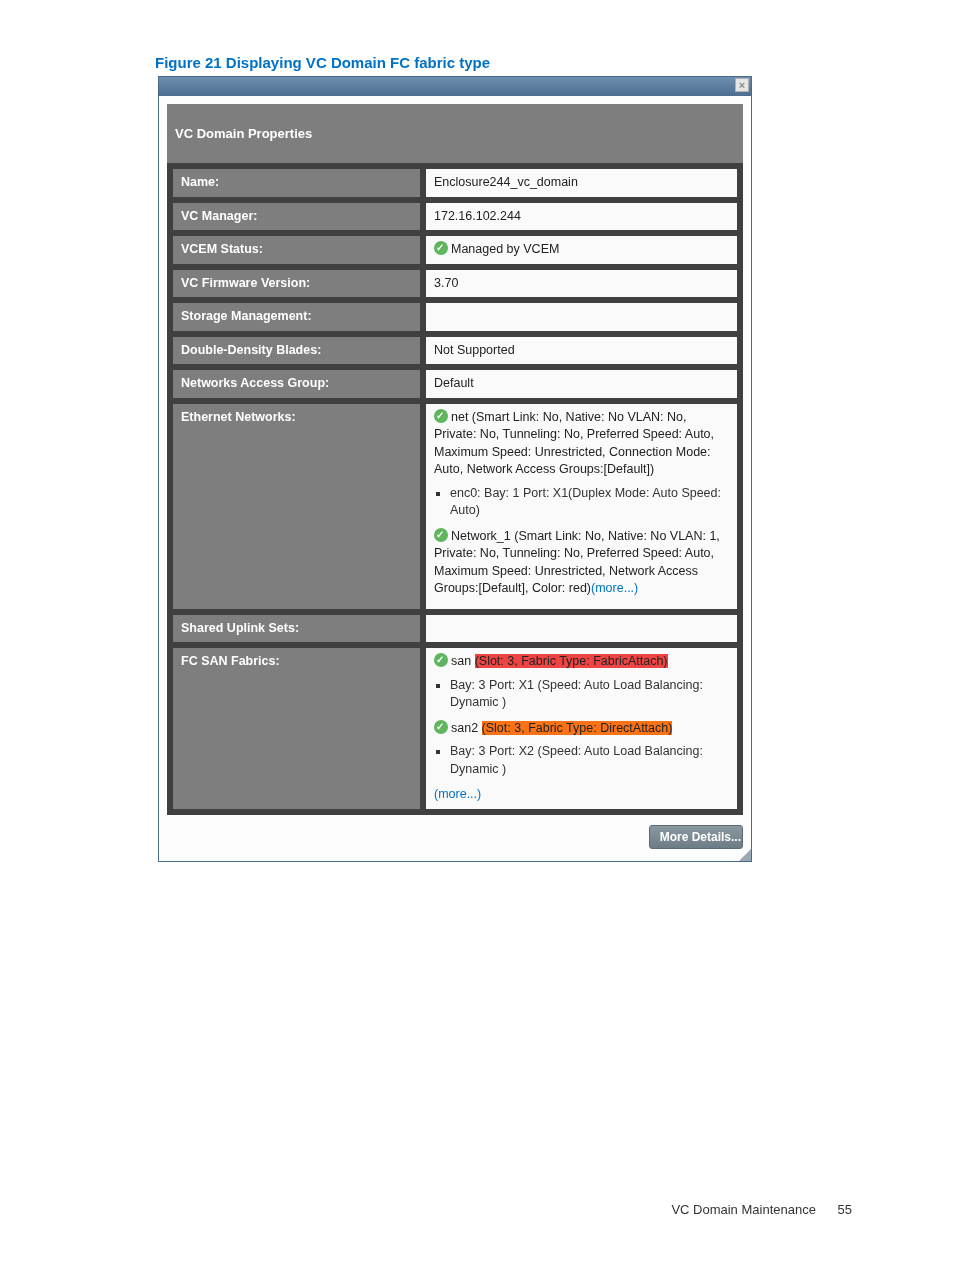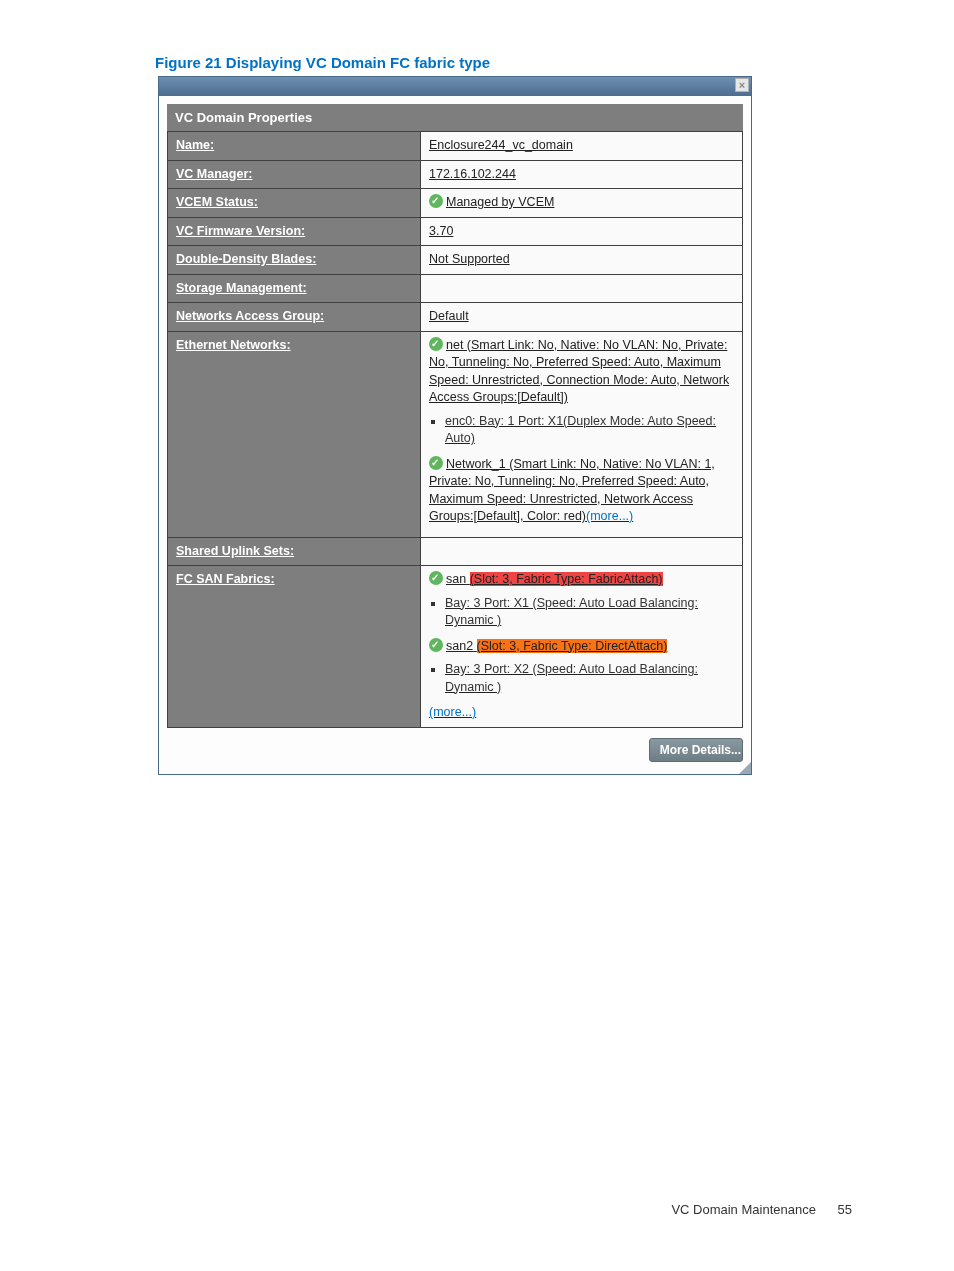--- a/index.html
+++ b/index.html
@@ -49,34 +49,33 @@
     text-align: center;
     font-weight: bold;
   }
   .inner {
     padding: 8px 8px 12px 8px;
   }
   .section-title {
     background: #7e7e7e;
     color: #fff;
     font-weight: bold;
-    padding: 6px 8px;
+    padding: 22px 8px;
     font-size: 13px;
   }
   table.props {
     width: 100%;
     border-collapse: collapse;
   }
   table.props td {
-    border: 1px solid #404040;
+    border: 6px solid #404040;
     padding: 5px 8px;
     vertical-align: top;
     font-size: 12.5px;
     line-height: 1.4;
-    text-decoration: underline;
   }
   table.props td.key {
     background: #7e7e7e;
     color: #fff;
     font-weight: bold;
     width: 253px;
   }
   table.props td.val {
     background: #fafafa;
     color: #222;
@@ -185,26 +184,26 @@
         <td class="key">VCEM Status:</td>
         <td class="val">
           <span class="ok-icon"></span><span>Managed by VCEM</span>
         </td>
       </tr>
       <tr>
         <td class="key">VC Firmware Version:</td>
         <td class="val">3.70</td>
       </tr>
       <tr>
+        <td class="key">Storage Management:</td>
+        <td class="val"></td>
+      </tr>
+      <tr>
         <td class="key">Double-Density Blades:</td>
         <td class="val">Not Supported</td>
-      </tr>
-      <tr>
-        <td class="key">Storage Management:</td>
-        <td class="val"></td>
       </tr>
       <tr>
         <td class="key">Networks Access Group:</td>
         <td class="val">Default</td>
       </tr>
       <tr>
         <td class="key">Ethernet Networks:</td>
         <td class="val">
           <div class="net-block">
             <span class="ok-icon"></span><span>net (Smart Link: No, Native: No VLAN: No, Private: No, Tunneling: No, Preferred Speed: Auto, Maximum Speed: Unrestricted, Connection Mode: Auto, Network Access Groups:[Default])</span>

